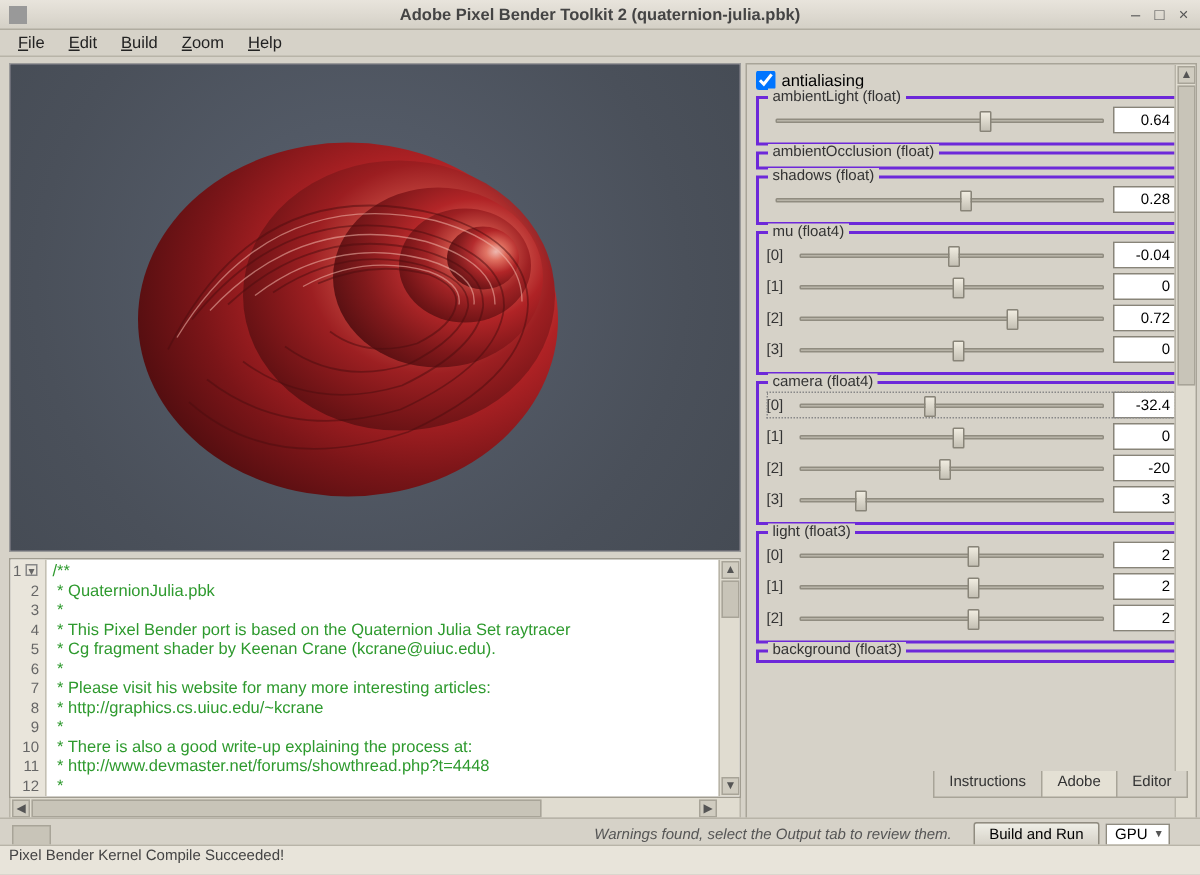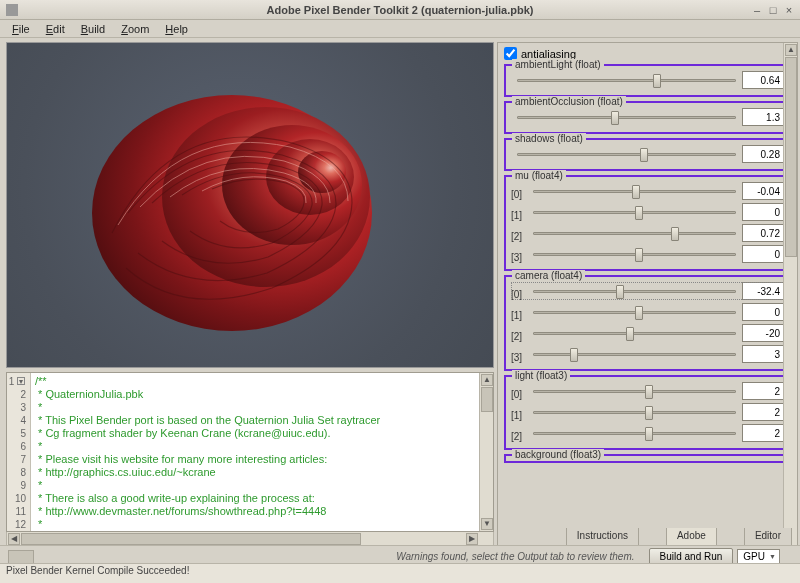--- a/index.html
+++ b/index.html
@@ -51,38 +51,38 @@
 .params-scrollbar .arr { position: absolute; left: 1px; width: 12px; height: 12px; background: #d0ccc0; border: 1px solid #a8a498; font-size: 8px; text-align: center; line-height: 10px; color: #555; }
 .params-scrollbar .arr.up { top: 1px; }
 .params-scrollbar .arr.dn { bottom: 1px; }
 
 .checkbox-row { display: flex; align-items: center; margin-bottom: 4px; }
 .checkbox-row input { margin-right: 4px; }
 
 .param-group { border: 2px solid #6d28d9; margin-bottom: 4px; padding: 5px 5px 3px 5px; position: relative; background: #d6d2c8; }
 .group-label { position: absolute; top: -7px; left: 6px; background: #d6d2c8; padding: 0 3px; font-size: 10px; color: #333; }
 
-.slider-row { display: flex; align-items: flex-end; margin-bottom: 3px; }
+.slider-row { display: flex; align-items: center; margin-bottom: 3px; }
 .slider-label { width: 16px; font-size: 10px; color: #333; }
 .slider { flex: 1; height: 18px; position: relative; margin: 0 6px; }
 .track { position: absolute; top: 8px; left: 0; right: 0; height: 3px; background: #b8b4a8; border: 1px solid #908c80; border-radius: 1px; }
 .thumb2 { position: absolute; top: 3px; width: 8px; height: 14px; background: linear-gradient(#f0ece0,#c4c0b4); border: 1px solid #888478; border-radius: 1px; cursor: pointer; }
 .val { width: 42px; height: 18px; border: 1px solid #888478; background: #fff; font-size: 10px; text-align: right; padding: 2px 3px; }
 
 
 .bottom { position: absolute; bottom: 16px; left: 0; right: 0; height: 22px; display: flex; align-items: center; padding: 0 8px; background: #d6d2c8; border-top: 1px solid #b8b4a8;}
 .bottom .spacer { flex: 1; }
 .bottom .msg { font-size: 10px; font-style: italic; color: #555; margin-right: 14px; }
 .btn { background: linear-gradient(#efeee6,#d4d0c6); border: 1px solid #908c80; padding: 2px 10px; font-size: 10px; cursor: pointer; border-radius: 2px; margin-right: 4px; }
 .select { border: 1px solid #908c80; background: #fff; padding: 1px 14px 1px 5px; font-size: 10px; position: relative; cursor: pointer; margin-right: 12px; }
 .select::after { content: "▼"; font-size: 7px; position: absolute; right: 3px; top: 3px; color: #555; }
 .tiny-icon { width: 26px; height: 14px; border: 1px solid #a8a498; background: #c8c4b8; display: inline-block; }
 
 
-.tabs { position: absolute; bottom: 0; right: 8px; display: flex; height: 18px; gap: 28px; }
+.tabs { position: absolute; bottom: 14px; right: 8px; display: flex; height: 18px; }
 .tab { border: 1px solid #a8a498; border-top: none; padding: 2px 10px; font-size: 10px; background: #d6d2c8; margin-left: -1px; cursor: pointer; color: #333; }
 .tab.active { background: #e4e0d4; }
 
 
 .status { position: absolute; bottom: 0; left: 0; right: 0; height: 20px; background: #e8e4da; border-top: 1px solid #b8b4a8; font-size: 10px; color: #444; padding: 1px 6px; }
 </style>
 </head>
 <body>
 
 <div class="titlebar">
@@ -202,28 +202,20 @@
             <div class="slider">
                 <div class="track"></div>
                 <div class="thumb2" style="left:62%"></div>
               </div>
             <input class="val" value="0.64" style="">
           </div>
         </div>
 
         <div class="param-group single-slider">
           <span class="group-label">ambientOcclusion (float)</span>
-          <div class="slider-row">
-
-            <div class="slider">
-                <div class="track"></div>
-                <div class="thumb2" style="left:43%"></div>
-              </div>
-            <input class="val" value="1.3" style="">
-          </div>
         </div>
 
         <div class="param-group single-slider">
           <span class="group-label">shadows (float)</span>
           <div class="slider-row">
 
             <div class="slider">
                 <div class="track"></div>
                 <div class="thumb2" style="left:56%"></div>
               </div>

